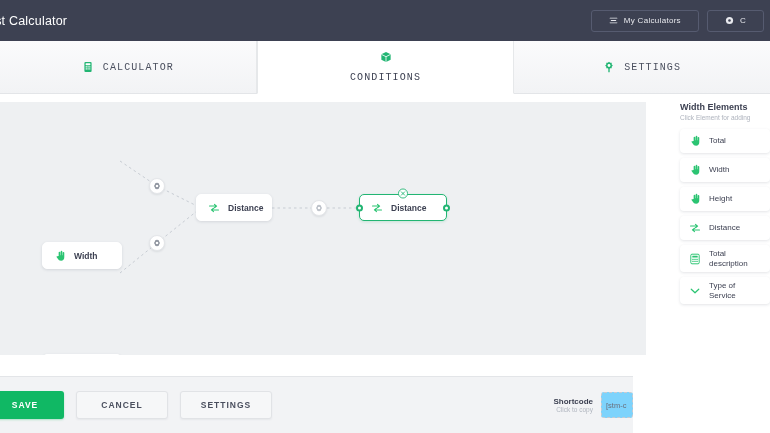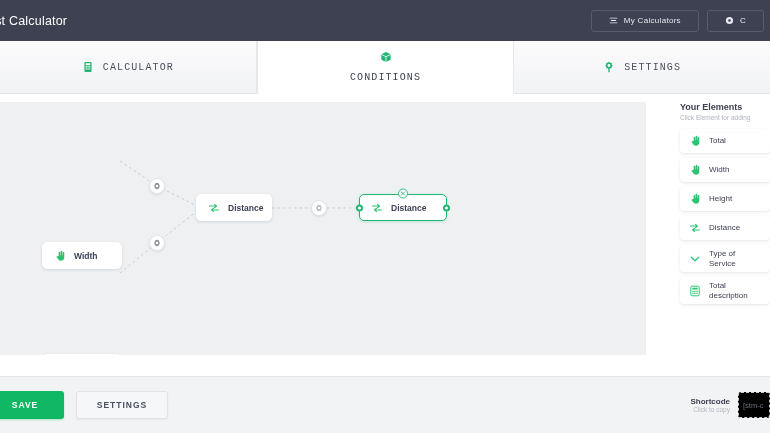--- a/index.html
+++ b/index.html
@@ -170,21 +170,21 @@
     font-size: 8px;
     color: #3d4152;
     line-height: 1.15;
   }
   .sb-item.tall { height: 27px; }
   .sb-icon { width: 12px; height: 12px; display: block; flex: 0 0 auto; }
   .sb-label { white-space: pre-line; }
 
   
   .bottombar {
-    position: absolute; left: 0; top: 376px; width: 770px; height: 57px;
+    position: absolute; left: 0; top: 376px; width: 633px; height: 57px;
     background: #f2f3f5;
     border-top: 1px solid #e3e5e8;
     display: flex; align-items: center;
   }
   .btn {
     height: 28px;
     display: flex; align-items: center; justify-content: center;
     border-radius: 3px;
     font-size: 8.5px;
     letter-spacing: 1px;
@@ -211,21 +211,21 @@
     display: flex; align-items: center; gap: 8px;
     padding-right: 0;
   }
   .sc-texts { text-align: right; }
   .sc-title { font-size: 8px; font-weight: bold; color: #3d4152; }
   .sc-sub { font-size: 6.5px; color: #b2b7c0; }
   .sc-input {
     width: 32px; height: 26px;
     border: 1px dashed #c7cbd2;
     border-radius: 3px;
-    background: #000000;
+    background: #7dd3fc;
     display: flex; align-items: center;
     padding-left: 4px;
     font-size: 7.5px;
     color: #6a6f7c;
     overflow: hidden;
     white-space: nowrap;
   }
 </style>
 </head>
 <body>
@@ -348,21 +348,21 @@
         </svg>
         <svg class="node-icon" viewBox="0 0 16 16">
           <path d="M2 5.4h9.2M8.6 3.1l2.9 2.3-2.9 2.3" stroke="#2bc472" stroke-width="1.4" fill="none" stroke-linecap="round" stroke-linejoin="round"></path>
           <path d="M14 10.6H4.8M7.4 8.3 4.5 10.6l2.9 2.3" stroke="#2bc472" stroke-width="1.4" fill="none" stroke-linecap="round" stroke-linejoin="round"></path>
         </svg>
         <span>Distance</span>
       </div>
     </div>
 
     <div class="sidebar">
-      <div class="sb-title">Your Elements</div>
+      <div class="sb-title">Width Elements</div>
       <div class="sb-sub">Click Element for adding</div>
 
       <div class="sb-item">
         <svg class="sb-icon" viewBox="0 0 16 16">
           <path d="M6.2 8V3.3a1.1 1.1 0 0 1 2.2 0V7h.5V2.2a1.1 1.1 0 0 1 2.2 0V7h.5V3.6a1.05 1.05 0 0 1 2.1 0v6.2c0 2.7-1.6 4.6-4.2 4.6-2.4 0-3.5-1-4.4-2.6L3.4 9.4c-.4-.7.5-1.6 1.2-1z" fill="#2bc472"></path>
         </svg>
         <span class="sb-label">Total</span>
       </div>
 
       <div class="sb-item">
@@ -378,49 +378,50 @@
         </svg>
         <span class="sb-label">Height</span>
       </div>
 
       <div class="sb-item">
         <svg class="sb-icon" viewBox="0 0 16 16">
           <path d="M2 5.4h9.2M8.6 3.1l2.9 2.3-2.9 2.3" stroke="#2bc472" stroke-width="1.4" fill="none" stroke-linecap="round" stroke-linejoin="round"></path>
           <path d="M14 10.6H4.8M7.4 8.3 4.5 10.6l2.9 2.3" stroke="#2bc472" stroke-width="1.4" fill="none" stroke-linecap="round" stroke-linejoin="round"></path>
         </svg>
         <span class="sb-label">Distance</span>
-      </div>
-
-      <div class="sb-item tall">
-        <svg class="sb-icon" viewBox="0 0 16 16">
-          <path d="M3 5.6 8 10.4l5-4.8" stroke="#2bc472" stroke-width="1.6" fill="none" stroke-linecap="round" stroke-linejoin="round"></path>
-        </svg>
-        <span class="sb-label">Type of
-Service</span>
       </div>
 
       <div class="sb-item tall">
         <svg class="sb-icon" viewBox="0 0 16 16">
           <rect x="2.4" y="1.6" width="11.2" height="12.8" rx="1.6" fill="none" stroke="#2bc472" stroke-width="1.3"></rect>
           <rect x="4.4" y="3.6" width="7.2" height="2.4" rx=".5" fill="#2bc472"></rect>
           <rect x="4.4" y="7.6" width="1.8" height="1.6" rx=".3" fill="#2bc472"></rect>
           <rect x="7.1" y="7.6" width="1.8" height="1.6" rx=".3" fill="#2bc472"></rect>
           <rect x="9.8" y="7.6" width="1.8" height="1.6" rx=".3" fill="#2bc472"></rect>
           <rect x="4.4" y="10.4" width="1.8" height="1.6" rx=".3" fill="#2bc472"></rect>
           <rect x="7.1" y="10.4" width="1.8" height="1.6" rx=".3" fill="#2bc472"></rect>
           <rect x="9.8" y="10.4" width="1.8" height="1.6" rx=".3" fill="#2bc472"></rect>
         </svg>
         <span class="sb-label">Total
 description</span>
       </div>
+
+      <div class="sb-item tall">
+        <svg class="sb-icon" viewBox="0 0 16 16">
+          <path d="M3 5.6 8 10.4l5-4.8" stroke="#2bc472" stroke-width="1.6" fill="none" stroke-linecap="round" stroke-linejoin="round"></path>
+        </svg>
+        <span class="sb-label">Type of
+Service</span>
+      </div>
     </div>
   </div>
 
   <div class="bottombar">
     <div class="btn btn-save">SAVE</div>
+    <div class="btn btn-ghost">CANCEL</div>
     <div class="btn btn-ghost">SETTINGS</div>
 
     <div class="shortcode-wrap">
       <div class="sc-texts">
         <div class="sc-title">Shortcode</div>
         <div class="sc-sub">Click to copy</div>
       </div>
       <div class="sc-input">[stm-c</div>
     </div>
   </div>

